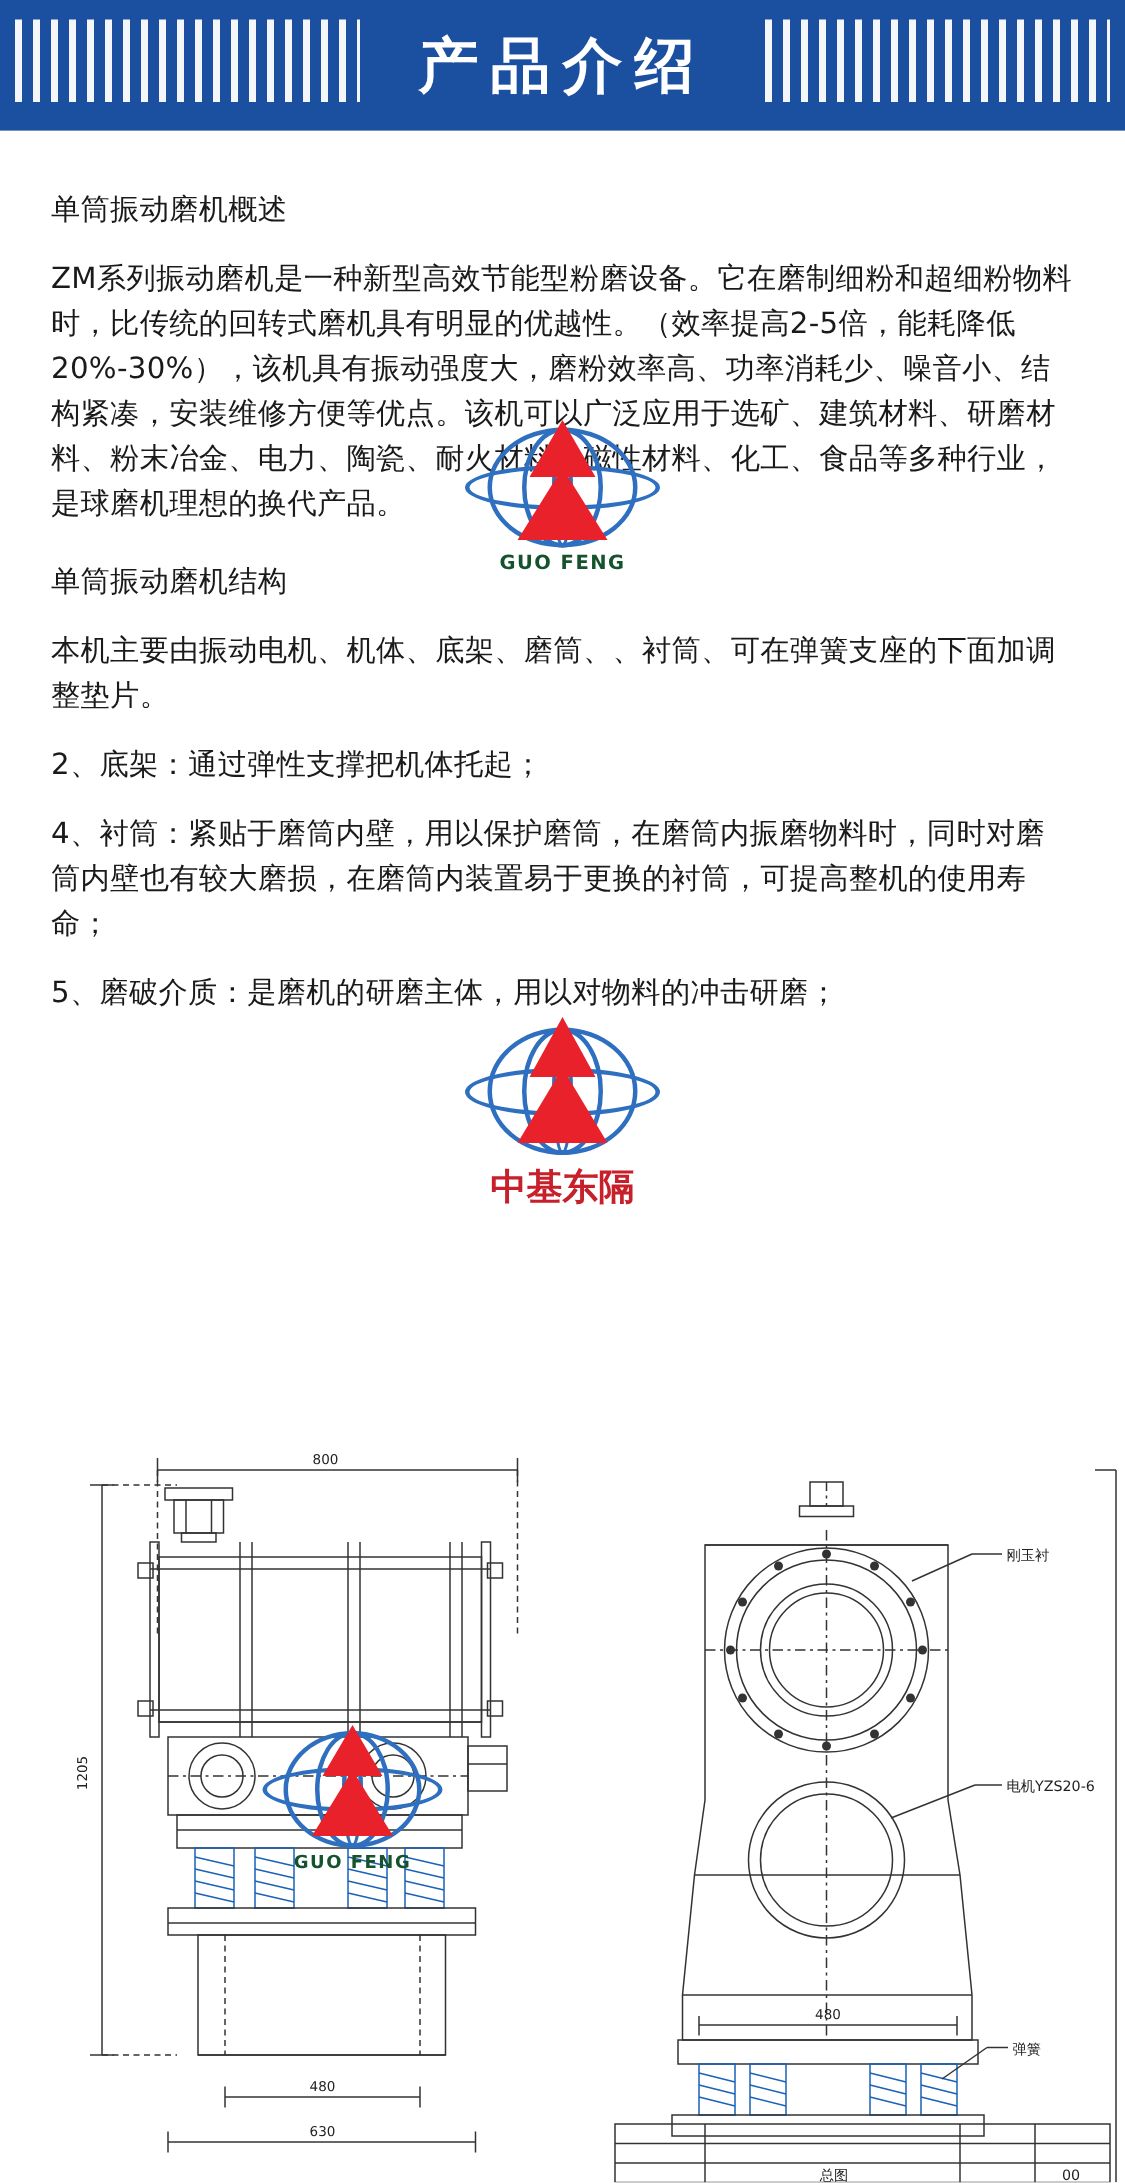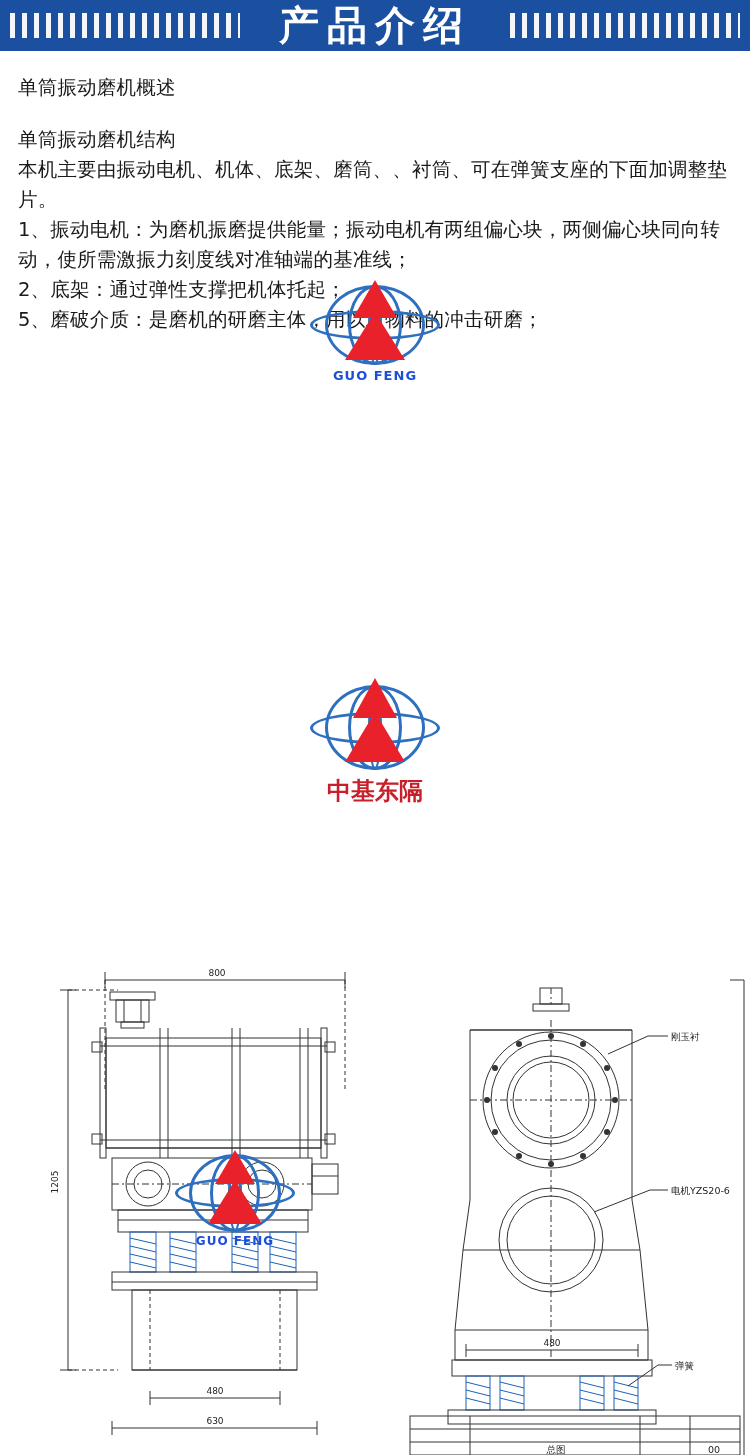--- a/index.html
+++ b/index.html
@@ -12,21 +12,21 @@
     height: 1455px;
     position: relative;
     font-family: "DejaVu Sans", "Liberation Sans", sans-serif;
     overflow: hidden;
   }
 
   
   .banner {
     position: relative;
     width: 750px;
-    height: 51px;
+    height: 87px;
     background: #1b4fa0;
     display: flex;
     align-items: center;
     justify-content: center;
     overflow: hidden;
   }
   .banner .stripes {
     position: absolute;
     top: 0;
     height: 68px;
@@ -75,21 +75,21 @@
 
   
   .content {
     padding: 22px 18px 0 18px;
     color: #1a1a1a;
     font-size: 19.5px;
     line-height: 30px;
     letter-spacing: 0.2px;
   }
   .content p {
-    margin: 0;
+    margin: 16px;
   }
   .content p.gap {
     margin-top: 22px;
   }
   .section-head {
     font-size: 19.5px;
     line-height: 30px;
   }
 
   
@@ -111,21 +111,21 @@
     position: absolute;
     left: 50%;
     transform: translateX(-50%);
     width: 0;
     height: 0;
   }
   .wm-text {
     position: absolute;
     width: 100%;
     text-align: center;
-    color: #1d4ed8;
+    color: #14532d;
     font-weight: bold;
     letter-spacing: 1px;
     font-family: "DejaVu Sans", "Liberation Sans", sans-serif;
   }
   .wm-cn {
     position: absolute;
     width: 240px;
     text-align: center;
     color: #c8202a;
     font-weight: bold;
@@ -159,26 +159,27 @@
 <div class="banner">
   <div class="stripes left"></div>
   <div class="stripes right"></div>
   <div class="mask-top"></div>
   <div class="mask-bottom"></div>
   <div class="banner-title">产品介绍</div>
 </div>
 
 <div class="content">
   <p class="section-head">单筒振动磨机概述</p>
+  <p>ZM系列振动磨机是一种新型高效节能型粉磨设备。它在磨制细粉和超细粉物料时，比传统的回转式磨机具有明显的优越性。（效率提高2-5倍，能耗降低20%-30%），该机具有振动强度大，磨粉效率高、功率消耗少、噪音小、结构紧凑，安装维修方便等优点。该机可以广泛应用于选矿、建筑材料、研磨材料、粉末冶金、电力、陶瓷、耐火材料、磁性材料、化工、食品等多种行业，是球磨机理想的换代产品。</p>
 
   <p class="section-head gap">单筒振动磨机结构</p>
   <p>本机主要由振动电机、机体、底架、磨筒、、衬筒、可在弹簧支座的下面加调整垫片。</p>
 
-  <p>1、振动电机：为磨机振磨提供能量；振动电机有两组偏心块，两侧偏心块同向转动，使所需激振力刻度线对准轴端的基准线；</p>
   <p>2、底架：通过弹性支撑把机体托起；</p>
+  <p>4、衬筒：紧贴于磨筒内壁，用以保护磨筒，在磨筒内振磨物料时，同时对磨筒内壁也有较大磨损，在磨筒内装置易于更换的衬筒，可提高整机的使用寿命；</p>
   <p>5、磨破介质：是磨机的研磨主体，用以对物料的冲击研磨；</p>
 </div>
 
 <div class="watermark" style="left:310px; top:280px; width:130px; height:110px;">
   <div class="wm-globe" style="width:130px;height:90px;">
     <div class="ring" style="left:15px; top:5px; width:100px; height:80px;"></div>
     <div class="ring" style="left:38px; top:5px; width:54px; height:80px;"></div>
     <div class="ring" style="left:58px; top:5px; width:14px; height:80px;"></div>
     <div class="ring" style="left:0px; top:30px; width:130px; height:30px; border-width:3px;"></div>
     <div class="tri" style="top:0px; border-left:22px solid transparent; border-right:22px solid transparent; border-bottom:38px solid #e8212a;"></div>

